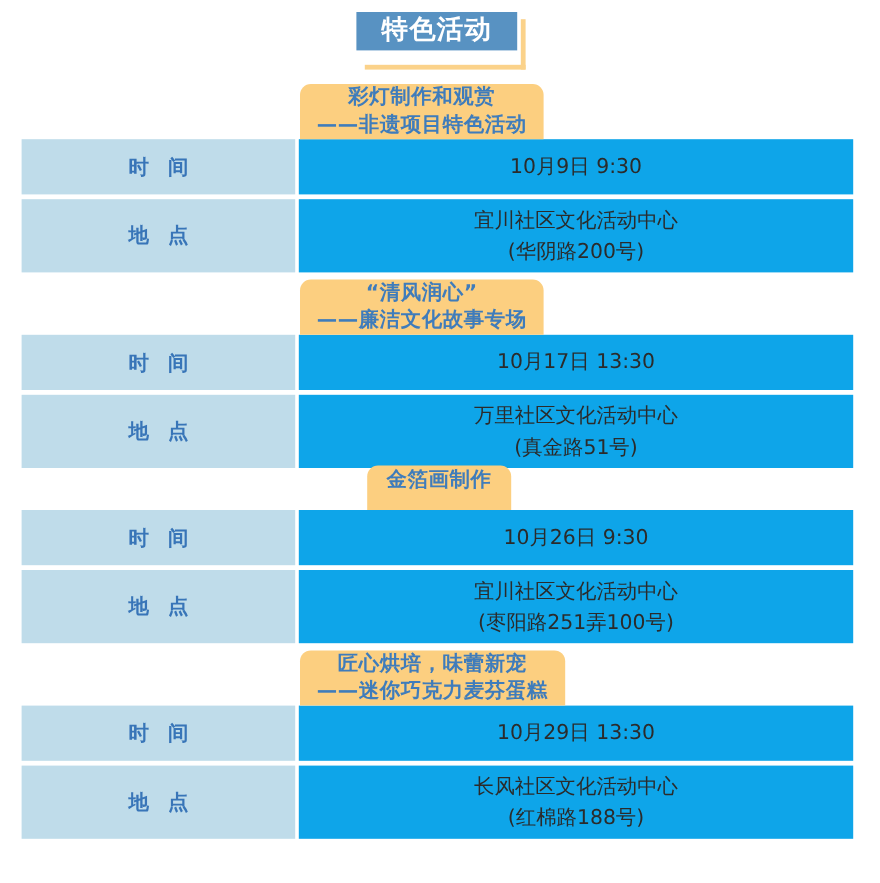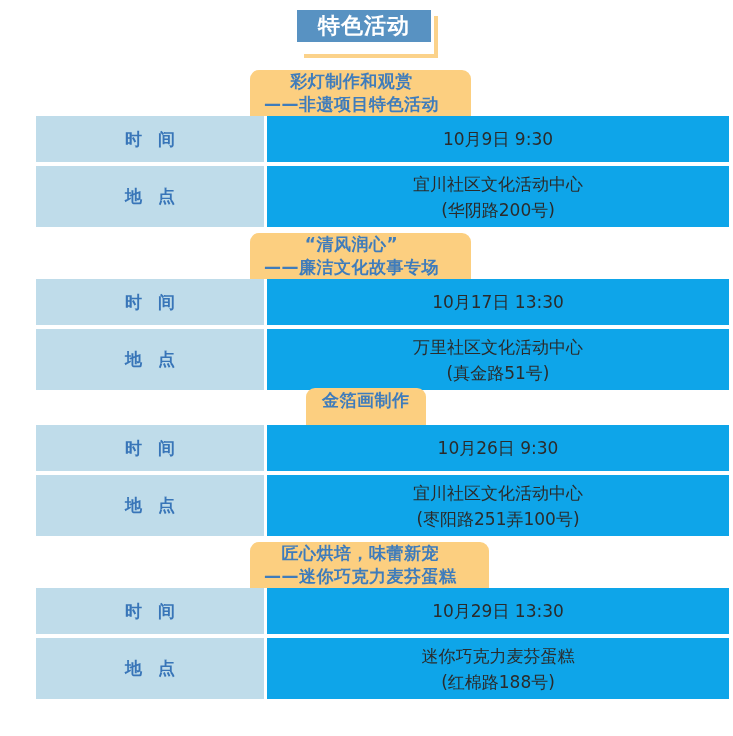--- a/index.html
+++ b/index.html
@@ -66,21 +66,21 @@
   .event-tab {
     position: absolute;
     left: 250px;
     background: #fccf80;
     border-radius: 9px 9px 0 0;
     color: #3f7cbb;
     font-size: 17px;
     font-weight: bold;
     line-height: 23px;
     text-align: center;
-    padding: 0px 32px 0px 14px;
+    padding: 0px 14px 0px 14px;
     box-sizing: border-box;
     bottom: 0;
     white-space: nowrap;
   }
   .event-tab .l1,
   .event-tab .l2 {
     display: block;
     letter-spacing: 0.5px;
   }
   .event-tab .l2 { }
@@ -95,21 +95,21 @@
   
   .row {
     display: flex;
     margin-bottom: 4px;
   }
   .row:last-child {
     margin-bottom: 0;
   }
   .cell-label {
     width: 228px;
-    margin-left: 36px;
+    margin-left: 18px;
     background: #bfdcea;
     color: #3875b8;
     font-size: 17px;
     font-weight: bold;
     letter-spacing: 5px;
     text-indent: 5px;
     display: flex;
     align-items: center;
     justify-content: center;
     box-sizing: border-box;
@@ -224,17 +224,17 @@
   </div>
   <div class="row time">
     <div class="cell-label">时 间</div>
     <div class="cell-value">
       <span class="v-line">10月29日 13:30</span>
     </div>
   </div>
   <div class="row place">
     <div class="cell-label">地 点</div>
     <div class="cell-value">
-      <span class="v-line">迷你巧克力麦芬蛋糕</span>
+      <span class="v-line">长风社区文化活动中心</span>
       <span class="v-line">(红棉路188号)</span>
     </div>
   </div>
 </div>
 
 </body></html>

